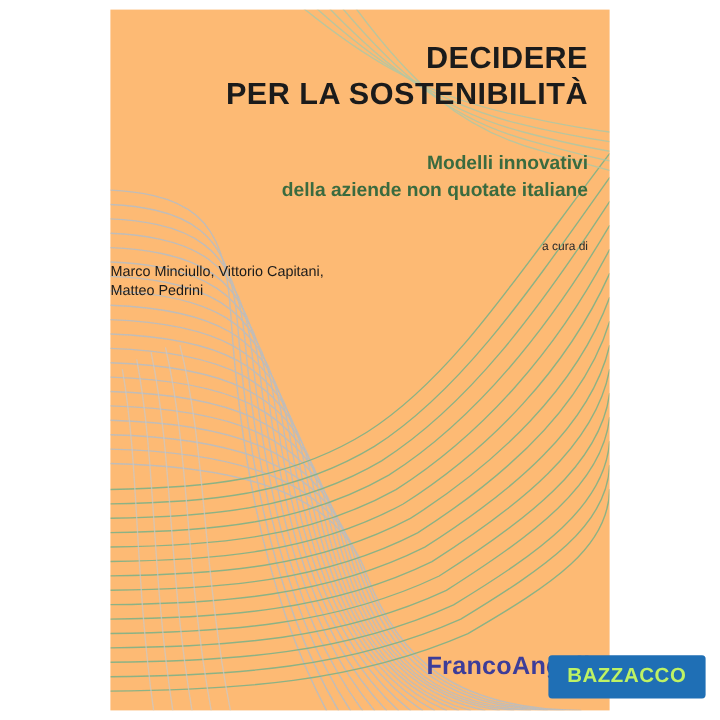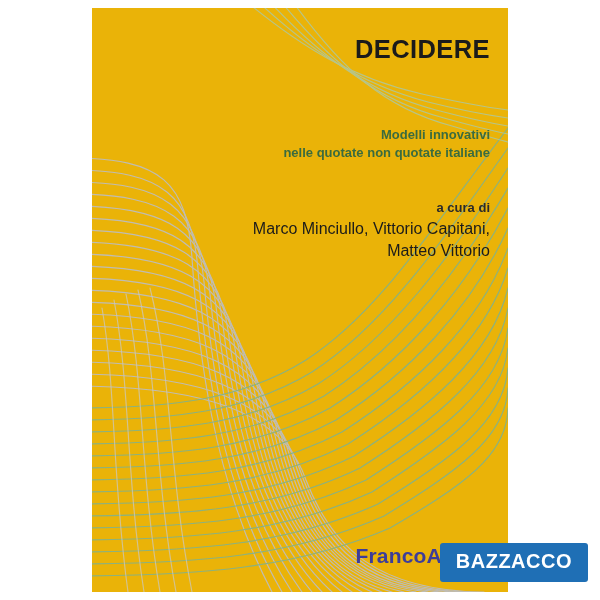--- a/index.html
+++ b/index.html
@@ -19,21 +19,21 @@
     height: 600px;
     background: #ffffff;
   }
   
   .book {
     position: absolute;
     left: 92px;
     top: 8px;
     width: 416px;
     height: 584px;
-    background: #eab308;
+    background: #fdba74;
     overflow: hidden;
   }
   .art {
     position: absolute;
     inset: 0;
     width: 100%;
     height: 100%;
   }
   .text-layer {
     position: absolute;
@@ -51,62 +51,60 @@
     letter-spacing: 0.4px;
     color: #1b1b1b;
   }
   .subtitle {
     position: absolute;
     left: 0;
     right: 18px;
     top: 118px;
     text-align: right;
     font-weight: bold;
-    font-size: 13px;
+    font-size: 16px;
     line-height: 1.35;
     color: #3a6b3f;
   }
   .editors-label {
     position: absolute;
     left: 0;
     right: 18px;
     top: 192px;
     text-align: right;
-    font-size: 13px;
+    font-size: 10px;
     color: #2a2a2a;
-    font-weight: bold;
   }
   .editors {
     position: absolute;
     left: 0;
     right: 18px;
     top: 210px;
-    text-align: right;
-    font-size: 16px;
+    font-size: 12px;
     line-height: 1.35;
     color: #1b1b1b;
   }
   .publisher {
     position: absolute;
     right: 16px;
     bottom: 24px;
     font-size: 21px;
     font-weight: bold;
     color: #3d3d99;
     letter-spacing: 0.2px;
   }
   
   .sticker {
     position: absolute;
     right: 12px;
     bottom: 18px;
     background: #1f6fb5;
-    color: #ffffff;
-    font-weight: bold;
-    font-size: 20px;
+    color: #bef264;
+    font-weight: bold;
+    font-size: 17px;
     letter-spacing: 0.5px;
     padding: 7px 16px 9px 16px;
     border-radius: 3px;
   }
 </style>
 </head>
 <body>
 
 <div id="cover">
 
@@ -175,32 +173,33 @@
           <path d="M34 286 C 52 372, 48 466, 68 584"></path>
           <path d="M46 282 C 66 368, 62 464, 84 584"></path>
           <path d="M58 280 C 80 366, 76 462, 100 584"></path>
         </g>
       </g>
     </svg>
 
     <div class="text-layer">
       <div class="title">
         <div>DECIDERE</div>
+        <div>PER LA SOSTENIBILITÀ</div>
       </div>
 
       <div class="subtitle">
         <div>Modelli innovativi</div>
-        <div>nelle quotate non quotate italiane</div>
+        <div>della aziende non quotate italiane</div>
       </div>
 
       <div class="editors-label">a cura di</div>
 
       <div class="editors">
         <div>Marco Minciullo, Vittorio Capitani,</div>
-        <div>Matteo Vittorio</div>
+        <div>Matteo Pedrini</div>
       </div>
 
       <div class="publisher">FrancoAngeli</div>
     </div>
   </div>
 
   <div class="sticker">BAZZACCO</div>
 
 </div>
 

